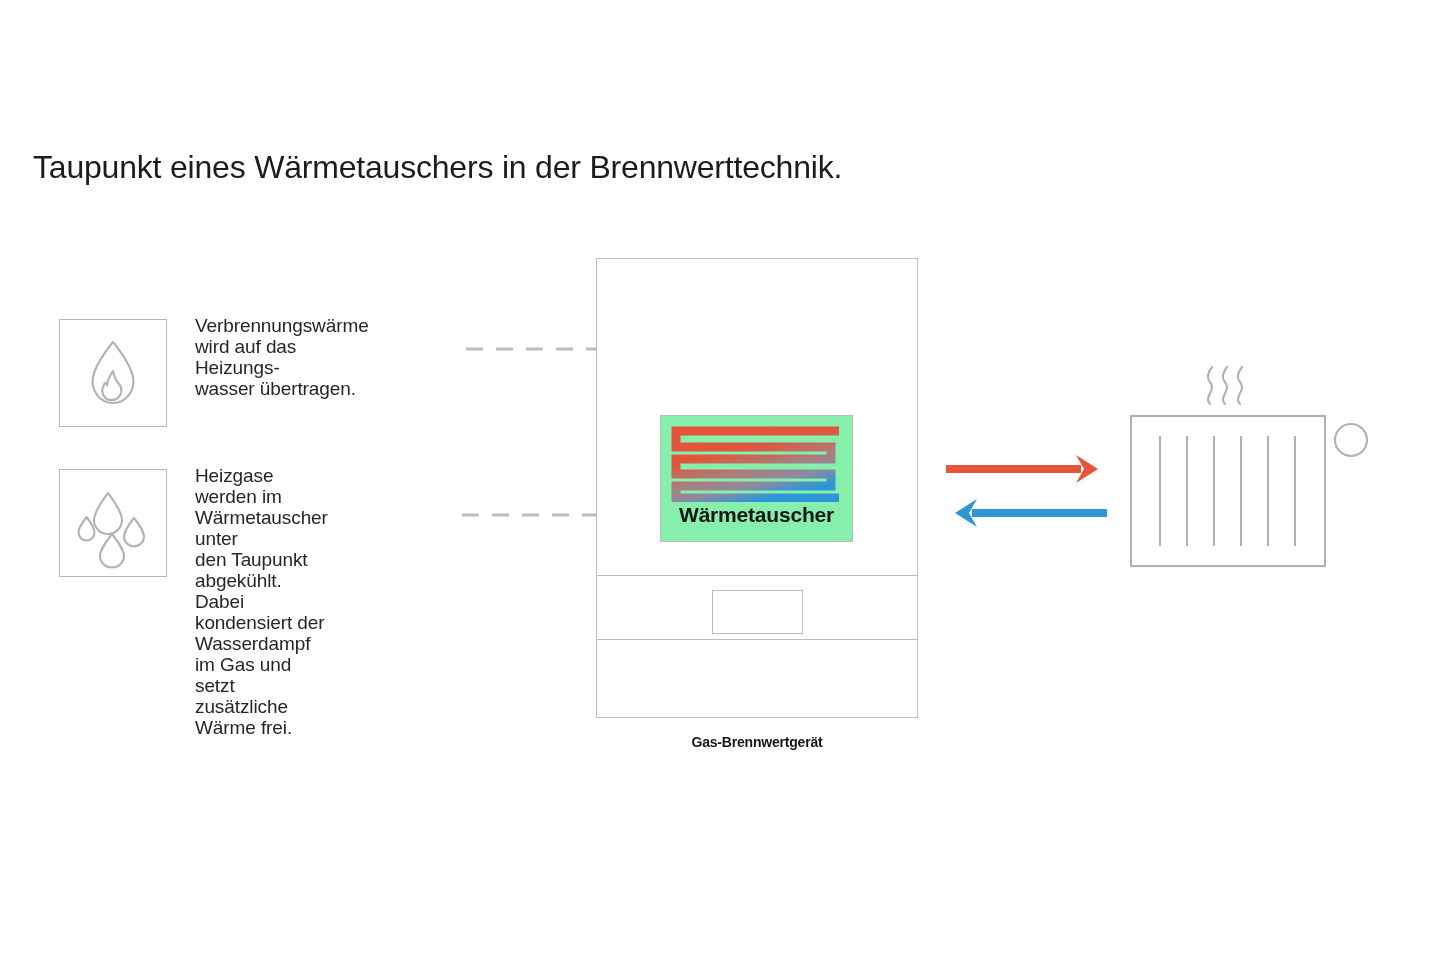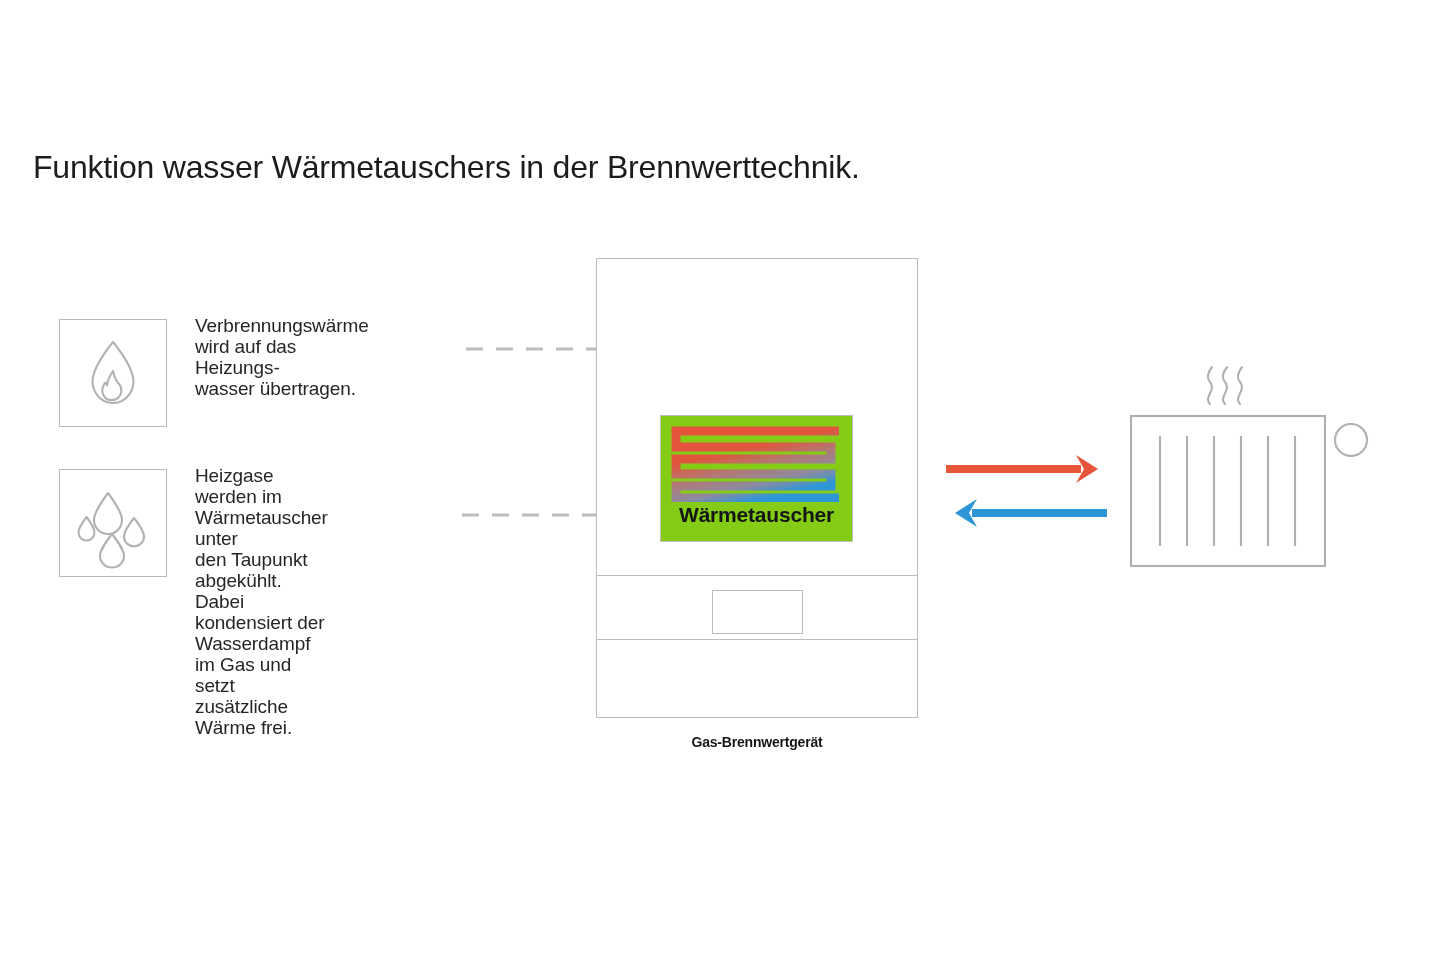--- a/index.html
+++ b/index.html
@@ -94,21 +94,21 @@
 
   
   #heat-exchanger {
     position: absolute;
     left: 660px;
     top: 415px;
     width: 193px;
     height: 127px;
     border: 1.5px solid #bdbdbd;
     box-sizing: border-box;
-    background: #84cc16;
+    background: #86efac;
   }
   #heat-exchanger-coil {
     position: absolute;
     left: 10px;
     top: 10px;
   }
   #heat-exchanger-label {
     position: absolute;
     left: 0;
     right: 0;
@@ -143,21 +143,21 @@
     text-align: center;
     font-size: 14px;
     font-weight: 700;
     color: #151515;
     letter-spacing: -0.2px;
   }
 </style>
 </head>
 <body>
 
-<div id="page-title">Funktion wasser Wärmetauschers in der Brennwerttechnik.</div>
+<div id="page-title">Taupunkt eines Wärmetauschers in der Brennwerttechnik.</div>
 
 <div class="legend-row" id="legend-row-1">
   <div class="legend-icon-box">
     <svg width="106" height="106" viewBox="0 0 106 106">
       <path d="M53 22 C53 22 36 42 33 57 C30.5 69.5 39 83 53 83 C67 83 75.5 69.5 73 57 C70 42 53 22 53 22 Z" fill="none" stroke="#b2b2b2" stroke-width="2.1" stroke-linejoin="round"></path>
       <path d="M53 51 C53 51 55 60 59 64 C62.5 67.5 62 74 58.5 77.5 C55 81 48 81 45 77.5 C42 74 41.5 69 44 64.5 C45.8 61.2 46.5 63.5 47 65.5 C47.4 62 48.6 57.5 53 51 Z" fill="none" stroke="#b2b2b2" stroke-width="2.1" stroke-linejoin="round"></path>
     </svg>
   </div>
   <div class="legend-text">Verbrennungswärme
 wird auf das Heizungs-

